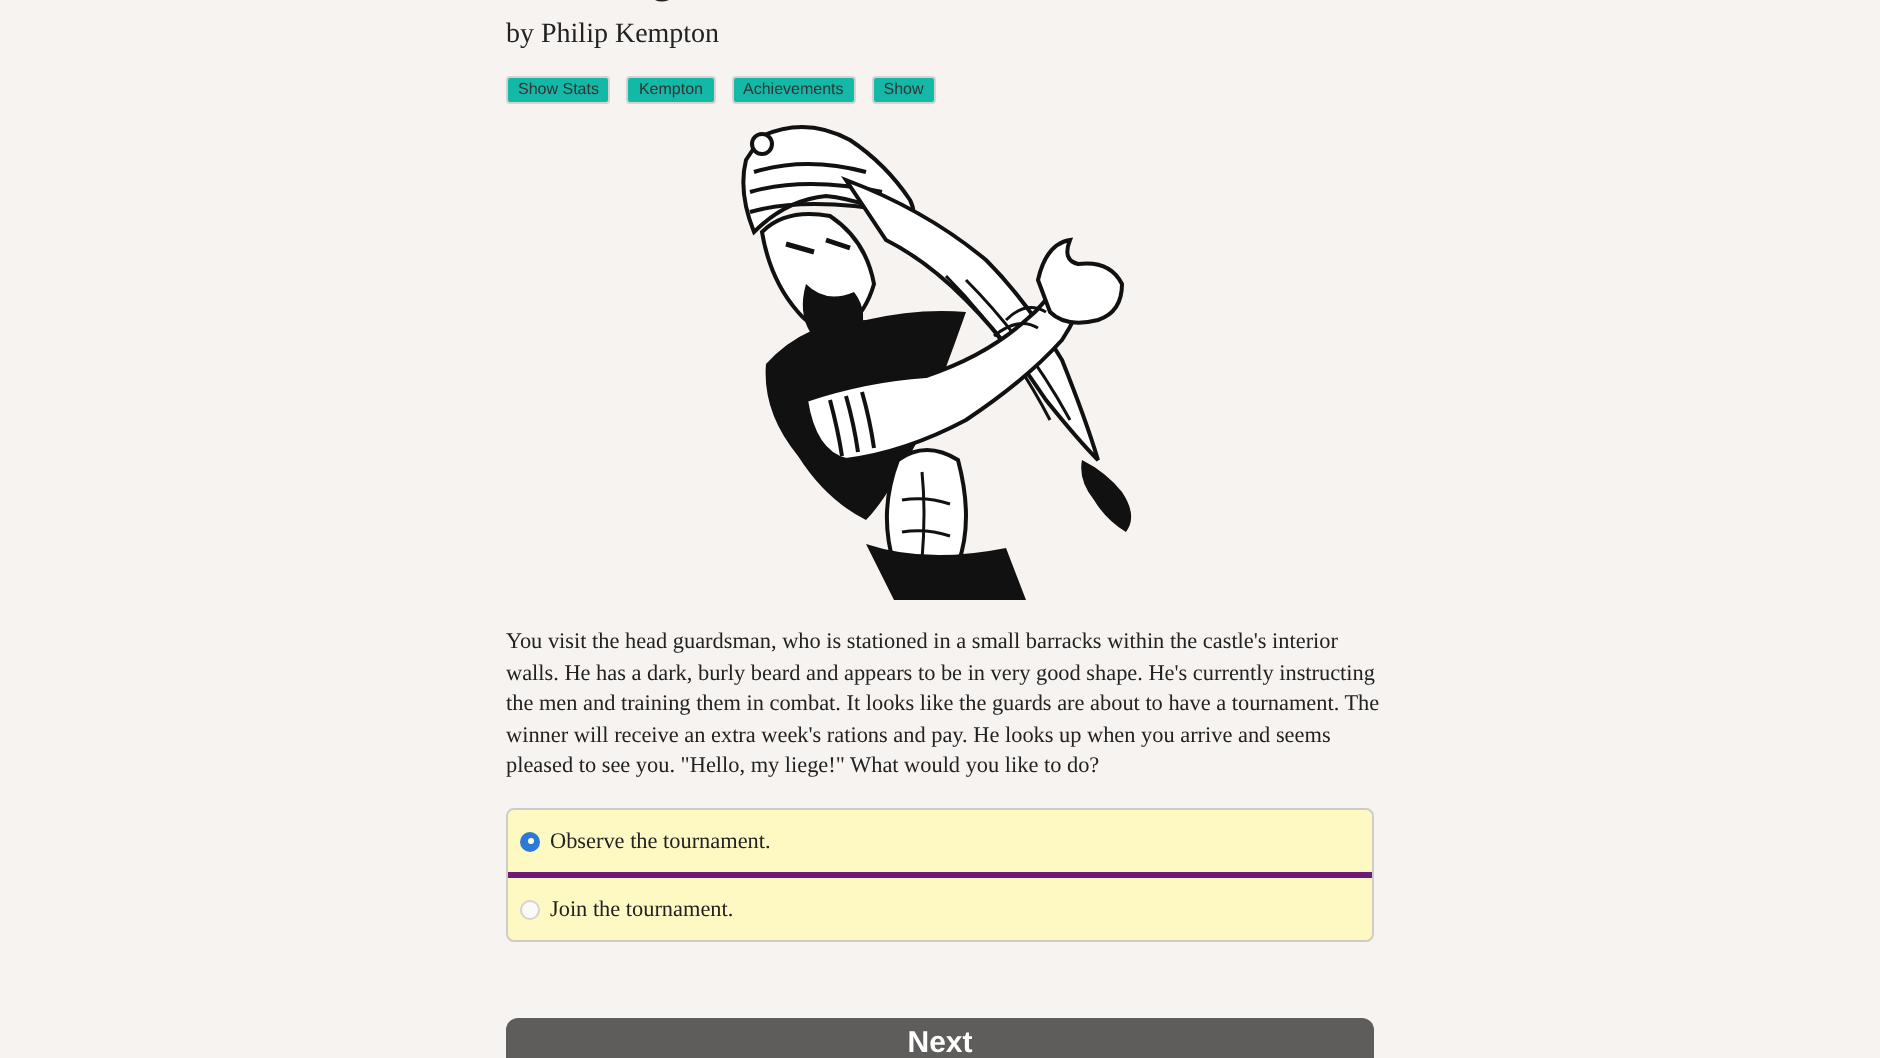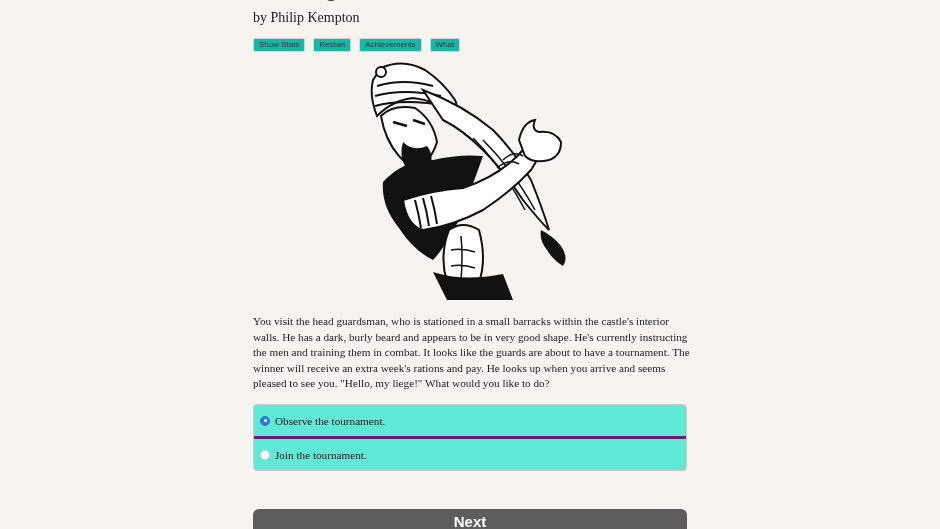--- a/index.html
+++ b/index.html
@@ -77,21 +77,21 @@
       line-height: 15.6px;
       color: #222;
     }
     .choices {
       position: absolute;
       top: 404px;
       left: 0;
       width: 432px;
       border: 1px solid #cfcbc7;
       border-radius: 4px;
-      background: #5eead4;
+      background: #fef9c3;
       overflow: hidden;
     }
     .choice {
       height: 31px;
       display: flex;
       align-items: center;
       padding-left: 6px;
       border-top: 3px solid #701a75;
       font-family: "Liberation Serif", "DejaVu Serif", serif;
       font-size: 11.2px;
@@ -143,23 +143,23 @@
 </head>
 <body>
 
 <div class="page">
   <div class="col">
     <div class="title">The Kingdom</div>
     <div class="author">by Philip Kempton</div>
 
     <div class="toolbar">
       <div class="tb-btn">Show Stats</div>
-      <div class="tb-btn">Restart</div>
+      <div class="tb-btn">Kempton</div>
       <div class="tb-btn">Achievements</div>
-      <div class="tb-btn">What</div>
+      <div class="tb-btn">Show</div>
     </div>
 
     <div class="illustration">
       <svg width="216" height="242" viewBox="0 0 216 242" xmlns="http://www.w3.org/2000/svg">
 
         <path d="M18 8 Q40 -2 62 10 Q80 22 92 40 Q96 48 90 52 Q70 40 50 38 Q30 40 14 56 Q6 36 10 20 Z" fill="#fff" stroke="#111" stroke-width="2"></path>
         <circle cx="18" cy="12" r="5" fill="#fff" stroke="#111" stroke-width="2"></circle>
         <path d="M14 26 Q40 18 70 26 M12 36 Q40 28 78 36 M12 46 Q40 38 86 46" stroke="#111" stroke-width="2" fill="none"></path>
 
         <path d="M60 30 Q100 45 130 70 Q150 90 168 120 Q180 150 186 170 Q176 160 160 140 Q140 110 120 90 Q100 70 80 60 Z" fill="#fff" stroke="#111" stroke-width="2"></path>

